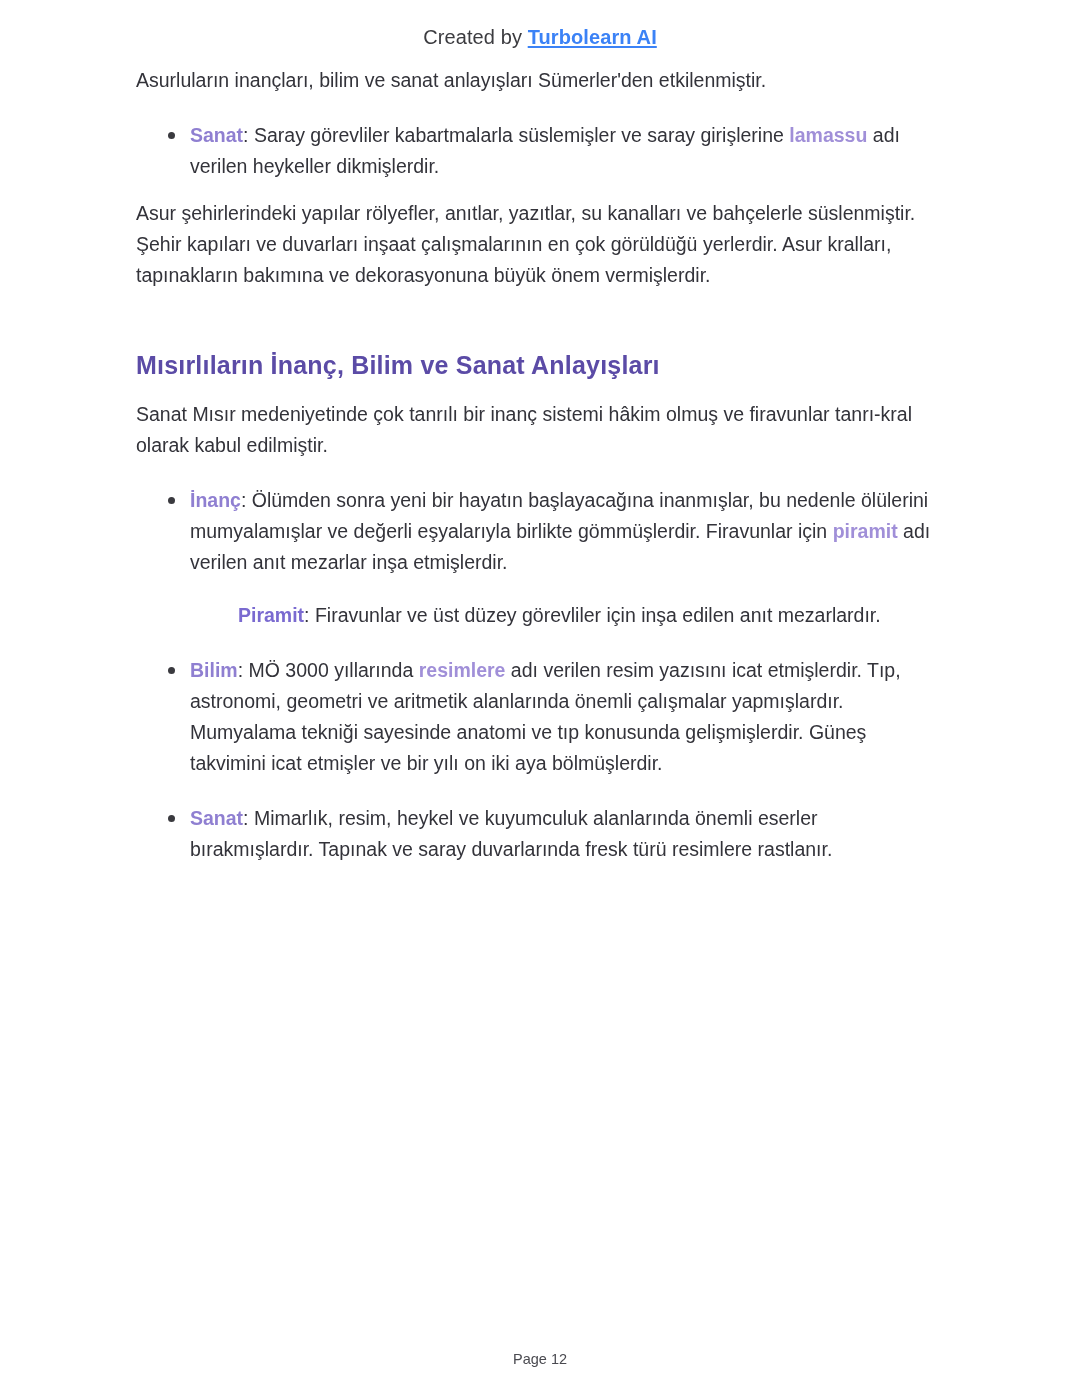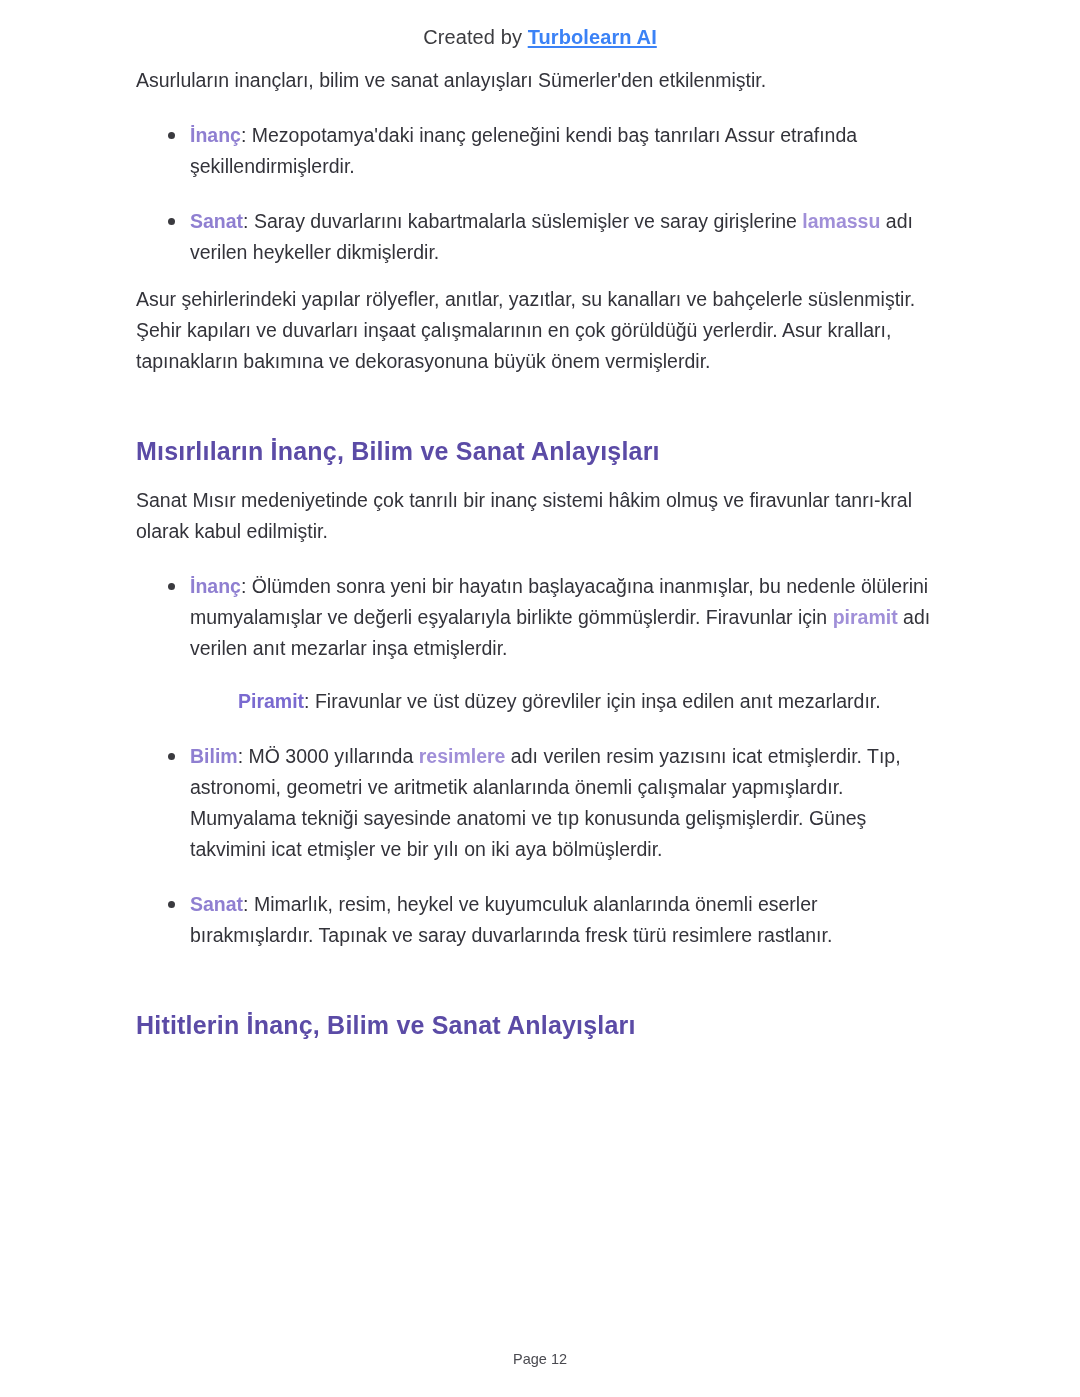--- a/index.html
+++ b/index.html
@@ -129,25 +129,21 @@
     <span>Created by </span><a class="brand" href="#">Turbolearn AI</a>
   </div>
 
   <div class="content">
 
     <p class="para intro-para">Asurluların inançları, bilim ve sanat anlayışları Sümerler'den etkilenmiştir.</p>
 
     <ul class="bullets">
       <li>
         <span class="dot"></span>
-        <span class="term">İnanç</span><span>: Mezopotamya'daki inanç geleneğini kendi baş tanrıları Assur etrafında şekillendirmişlerdir.</span>
-      </li>
-      <li>
-        <span class="dot"></span>
-        <span class="term">Sanat</span><span>: Saray duvarlarını kabartmalarla süslemişler ve saray girişlerine </span><span class="inline-term">lamassu</span><span> adı verilen heykeller dikmişlerdir.</span>
+        <span class="term">Sanat</span><span>: Saray görevliler kabartmalarla süslemişler ve saray girişlerine </span><span class="inline-term">lamassu</span><span> adı verilen heykeller dikmişlerdir.</span>
       </li>
     </ul>
 
 
     <p class="para block-para">Asur şehirlerindeki yapılar rölyefler, anıtlar, yazıtlar, su kanalları ve bahçelerle süslenmiştir. Şehir kapıları ve duvarları inşaat çalışmalarının en çok görüldüğü yerlerdir. Asur kralları, tapınakların bakımına ve dekorasyonuna büyük önem vermişlerdir.</p>
 
     <h2 class="section-title">Mısırlıların İnanç, Bilim ve Sanat Anlayışları</h2>
 
     <p class="para after-title">Sanat Mısır medeniyetinde çok tanrılı bir inanç sistemi hâkim olmuş ve firavunlar tanrı-kral olarak kabul edilmiştir.</p>
 
@@ -162,21 +158,20 @@
       <li>
         <span class="dot"></span>
         <span class="term">Bilim</span><span>: MÖ 3000 yıllarında </span><span class="inline-term">resimlere</span><span> adı verilen resim yazısını icat etmişlerdir. Tıp, astronomi, geometri ve aritmetik alanlarında önemli çalışmalar yapmışlardır. Mumyalama tekniği sayesinde anatomi ve tıp konusunda gelişmişlerdir. Güneş takvimini icat etmişler ve bir yılı on iki aya bölmüşlerdir.</span>
       </li>
       <li>
         <span class="dot"></span>
         <span class="term">Sanat</span><span>: Mimarlık, resim, heykel ve kuyumculuk alanlarında önemli eserler bırakmışlardır. Tapınak ve saray duvarlarında fresk türü resimlere rastlanır.</span>
       </li>
     </ul>
 
-    <h2 class="section-title">Hititlerin İnanç, Bilim ve Sanat Anlayışları</h2>
 
   </div>
 
   <div class="footer">
     <span>Page 12</span>
   </div>
 
 </div>
 
 </body></html>

